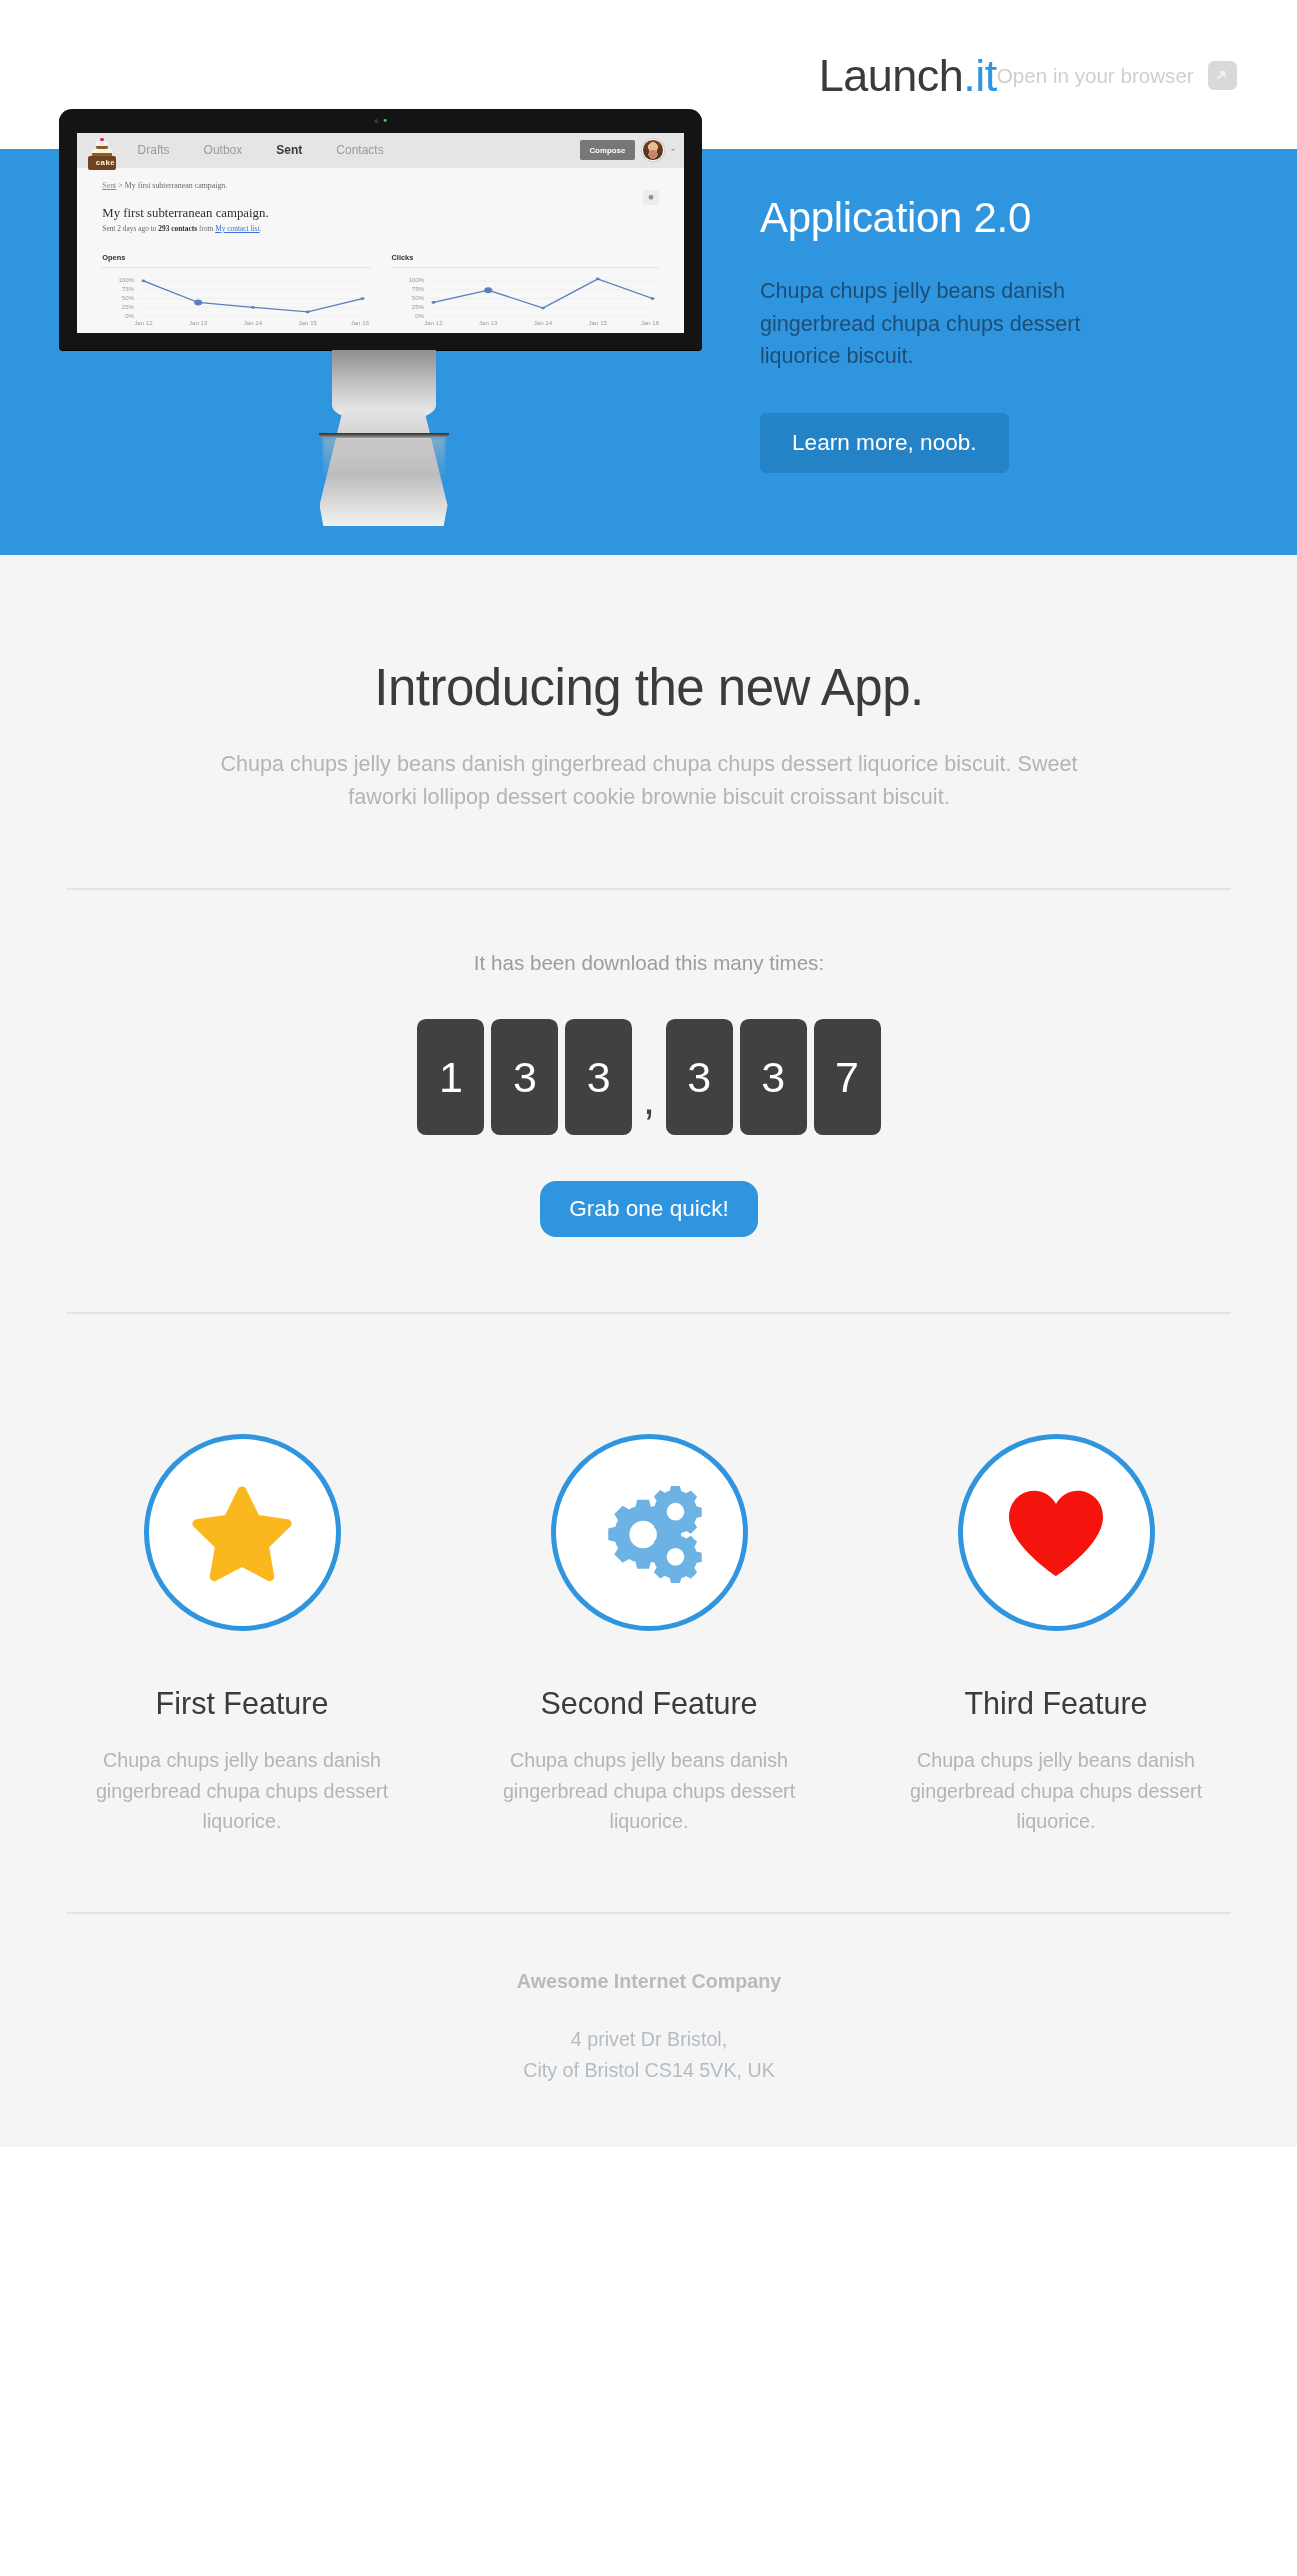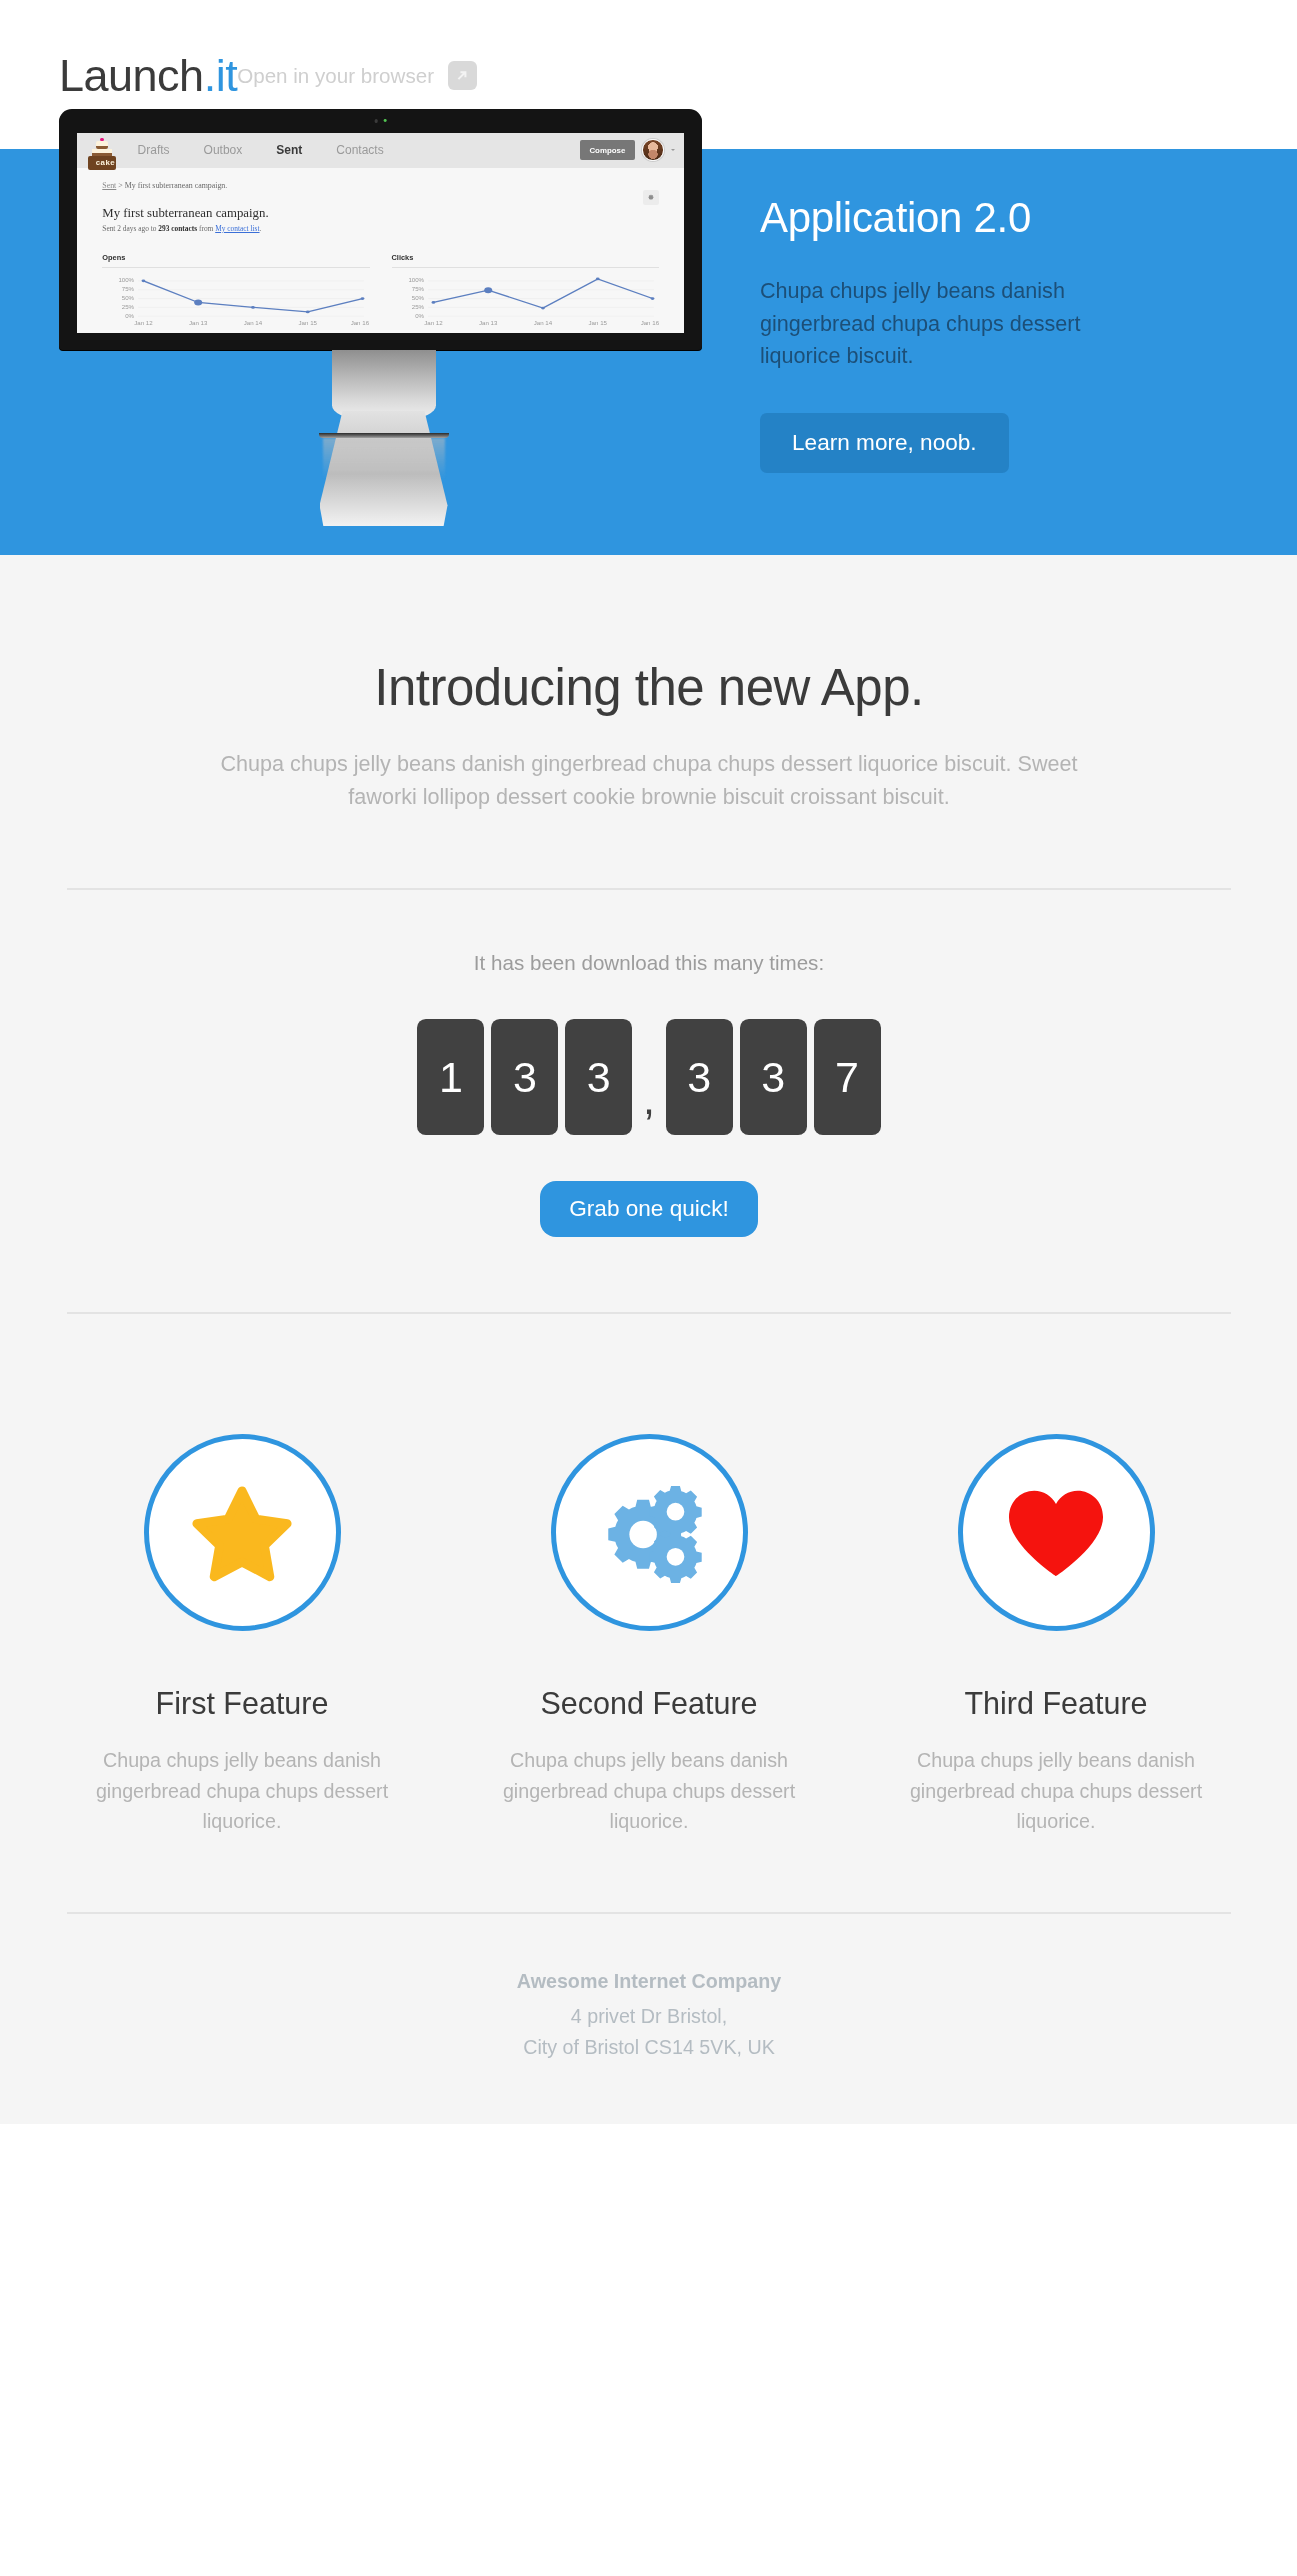--- a/index.html
+++ b/index.html
@@ -11,21 +11,21 @@
     -webkit-font-smoothing:antialiased;
   }
   .page { width:1298px; min-height:2576px; position:relative; background:#ffffff; }
 
   
   .hdr {
     height:149px;
     background:#ffffff;
     display:flex;
     align-items:center;
-    justify-content:flex-start;
+    justify-content:flex-end;
     padding:2px 61px 0 59px;
   }
   .logo { font-size:45px; font-weight:400; letter-spacing:-0.5px; color:#3b3b3b; line-height:1; }
   .logo .dot-it { color:#2f95df; }
   .browser-link {
     display:flex; align-items:center; gap:13.8px;
     font-size:20.6px; color:#cfcfcf; text-decoration:none; white-space:nowrap;
   }
   .ext-ico {
     width:29.5px; height:29.5px; border-radius:5.9px; background:#d9d9d9;
@@ -185,21 +185,21 @@
     width:197px; height:197px; border-radius:50%;
     border:5.9px solid #2f95df; background:#ffffff;
     margin:0 auto; display:flex; align-items:center; justify-content:center;
   }
   .f-title { margin-top:55px; font-size:30.5px; color:#3b3b3b; font-weight:400; }
   .f-desc { margin-top:23.6px; font-size:19.7px; line-height:1.55; color:#b4b4b4; }
 
   
   .foot { text-align:center; padding:56px 0 59px 0; }
   .foot-co { font-size:19.7px; font-weight:700; color:#b4bcc2; }
-  .foot-addr { margin-top:8px; font-size:19.7px; line-height:1.6; color:#b4bcc2; }
+  .foot-addr { margin-top:31px; font-size:19.7px; line-height:1.6; color:#b4bcc2; }
 </style>
 </head>
 <body>
 
 <div class="page">
 
   <div class="hdr">
     <div class="logo">
       <span>Launch</span><span class="dot-it">.it</span>
     </div>

